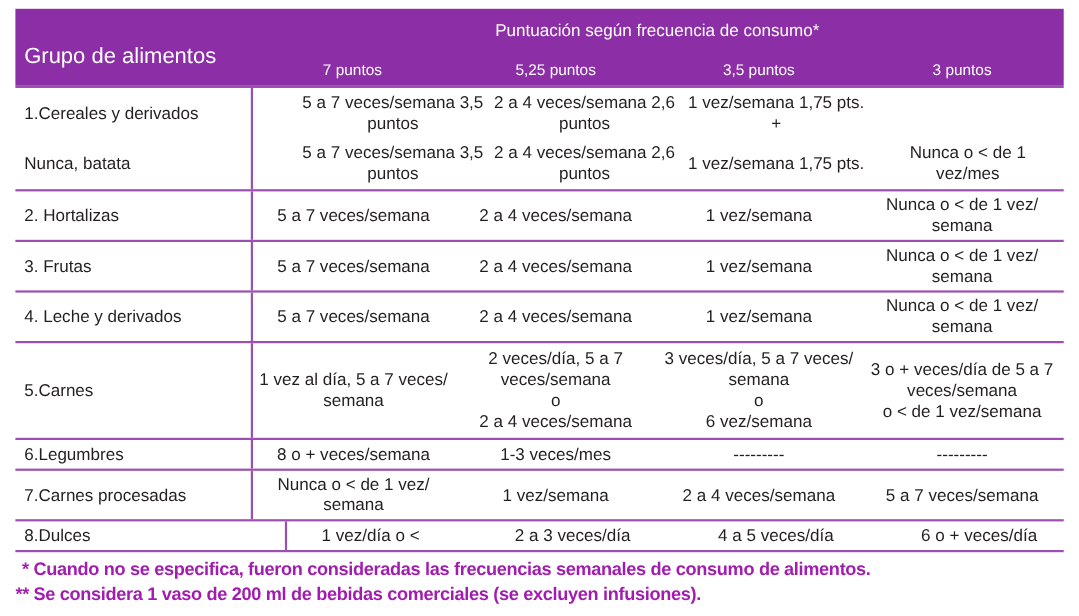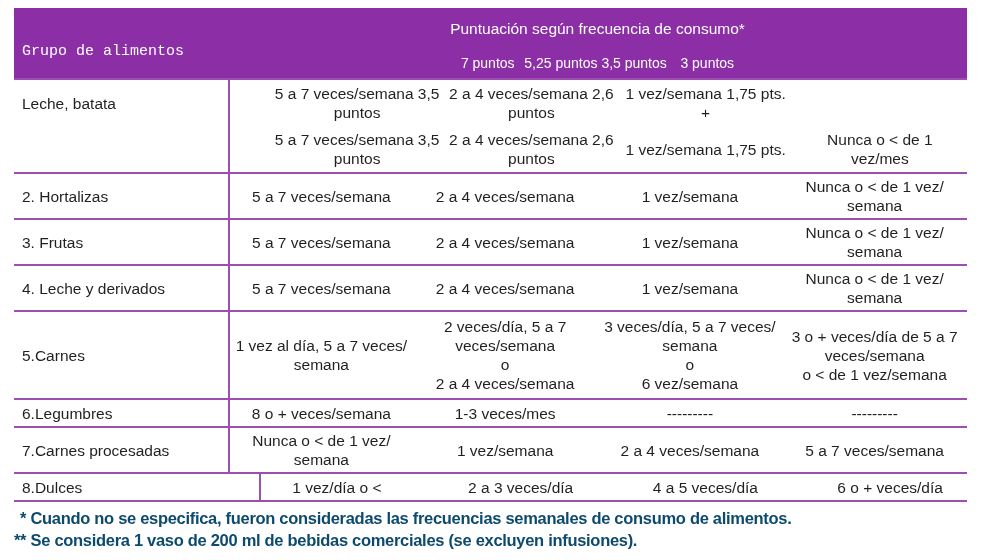--- a/index.html
+++ b/index.html
@@ -14,24 +14,23 @@
   .thead {
     height:70px;
     background:var(--hdr-bg);
     color:#ffffff;
     display:grid;
     grid-template-columns:214px 1fr;
   }
   .th-group {
     display:flex; align-items:center;
     padding-left:8px; padding-top:16px;
-    font-size:15px;
-    font-family:Liberation Mono, monospace;
-  }
-  .th-right { display:flex; flex-direction:column;align-items:center; }
+    font-size:20px;
+  }
+  .th-right { display:flex; flex-direction:column; }
   .th-span {
     height:40px;
     display:flex; align-items:center; justify-content:center;
     font-size:15.5px;
   }
   .th-scores {
     height:30px;
     display:grid; grid-template-columns:repeat(4,1fr);
   }
   .th-score { display:flex; align-items:center; justify-content:center; font-size:14px; }
@@ -77,21 +76,21 @@
   .row-double .subrow {
     height:46px;
     display:grid; grid-template-columns:repeat(4,1fr);padding-left:40px;
   }
   .row-double .subrow .vcell { border-left:none; }
 
   
   .footnotes {
     position:absolute; left:14px; top:507px;
     font-size:16.5px; font-weight:bold; letter-spacing:-0.3px;
-    line-height:22px; color:#0c4a6e;
+    line-height:22px; color:#a21caf;
   }
   .footnotes .fn1 { padding-left:6px; }
 </style>
 </head>
 <body>
 
 <div class="page">
 
   <div class="tbl">
 
@@ -103,21 +102,22 @@
           <div class="th-score">7 puntos</div>
           <div class="th-score">5,25 puntos</div>
           <div class="th-score">3,5 puntos</div>
           <div class="th-score">3 puntos</div>
         </div>
       </div>
     </div>
 
     <div class="row-double">
       <div class="gcol">
-        <div class="gline">Leche, batata</div>
+        <div class="gline">1.Cereales y derivados</div>
+        <div class="gline">Nunca, batata</div>
       </div>
       <div class="vals">
         <div class="subrow">
           <div class="vcell">5 a 7 veces/semana 3,5
 puntos</div>
           <div class="vcell">2 a 4 veces/semana 2,6
 puntos</div>
           <div class="vcell">1 vez/semana 1,75 pts.
 +</div>
           <div class="vcell"></div>

